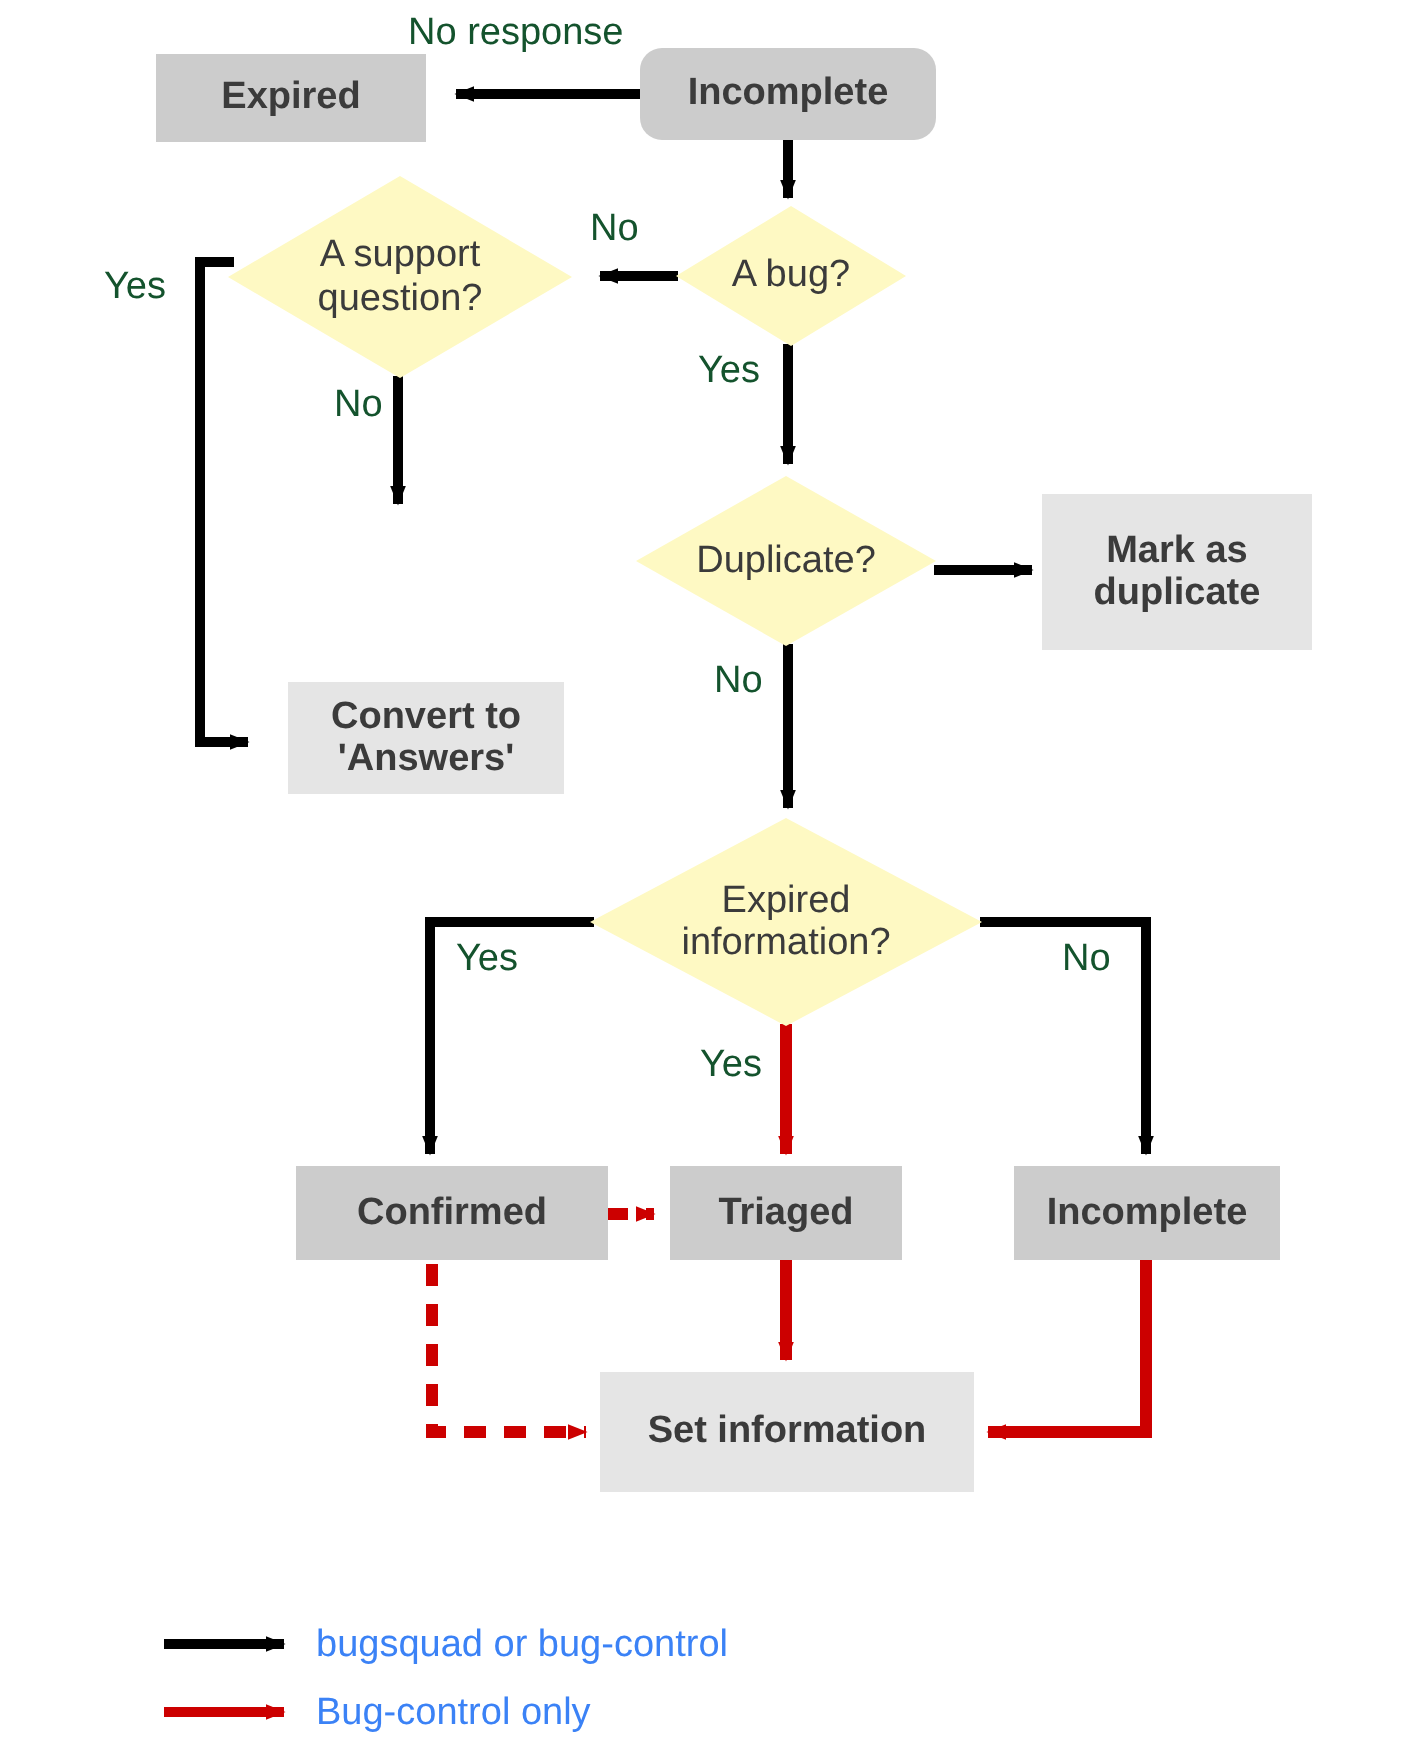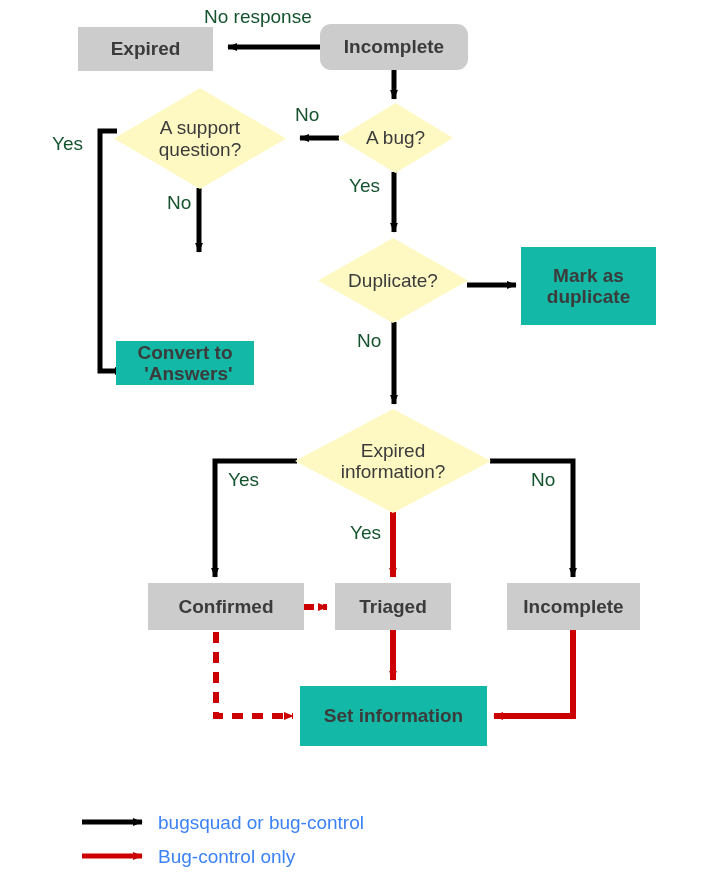--- a/index.html
+++ b/index.html
@@ -36,21 +36,21 @@
     text-align: center;
     color: #3b3b3b;
     line-height: 1.12;
     white-space: pre-line;
   }
   .node-box {
     font-weight: bold;
     font-size: 19px;
   }
   .node-box.gray   { background: #cccccc; }
-  .node-box.purple { background: #14b8a6; }
+  .node-box.purple { background: #e5e5e5; }
   .node-box.rounded { border-radius: 11px; }
   .node-diamond {
     font-weight: normal;
     font-size: 19px;
     background: #fef9c3;
     clip-path: polygon(50% 0%, 100% 50%, 50% 100%, 0% 50%);
   }
   .edge-label {
     position: absolute;
     font-size: 19px;
@@ -126,21 +126,21 @@
   <div class="node node-box gray" style="left:78px; top:27px; width:135px; height:44px;">Expired</div>
 
   <div class="node node-box gray rounded" style="left:320px; top:24px; width:148px; height:46px;">Incomplete</div>
 
   <div class="node node-diamond" style="left:114px; top:88px; width:172px; height:101px;">A support
 question?</div>
 
   <div class="node node-diamond" style="left:338px; top:103px; width:115px; height:70px;">A bug?</div>
 
 
-  <div class="node node-box purple" style="left:116px; top:341px; width:138px; height:44px;text-align:right;">Convert to
+  <div class="node node-box purple" style="left:144px; top:341px; width:138px; height:56px;">Convert to
 'Answers'</div>
 
   <div class="node node-diamond" style="left:318px; top:238px; width:150px; height:85px;">Duplicate?</div>
 
   <div class="node node-box purple" style="left:521px; top:247px; width:135px; height:78px;">Mark as
 duplicate</div>
 
   <div class="node node-diamond" style="left:295px; top:409px; width:196px; height:104px;">Expired
 information?</div>
 

